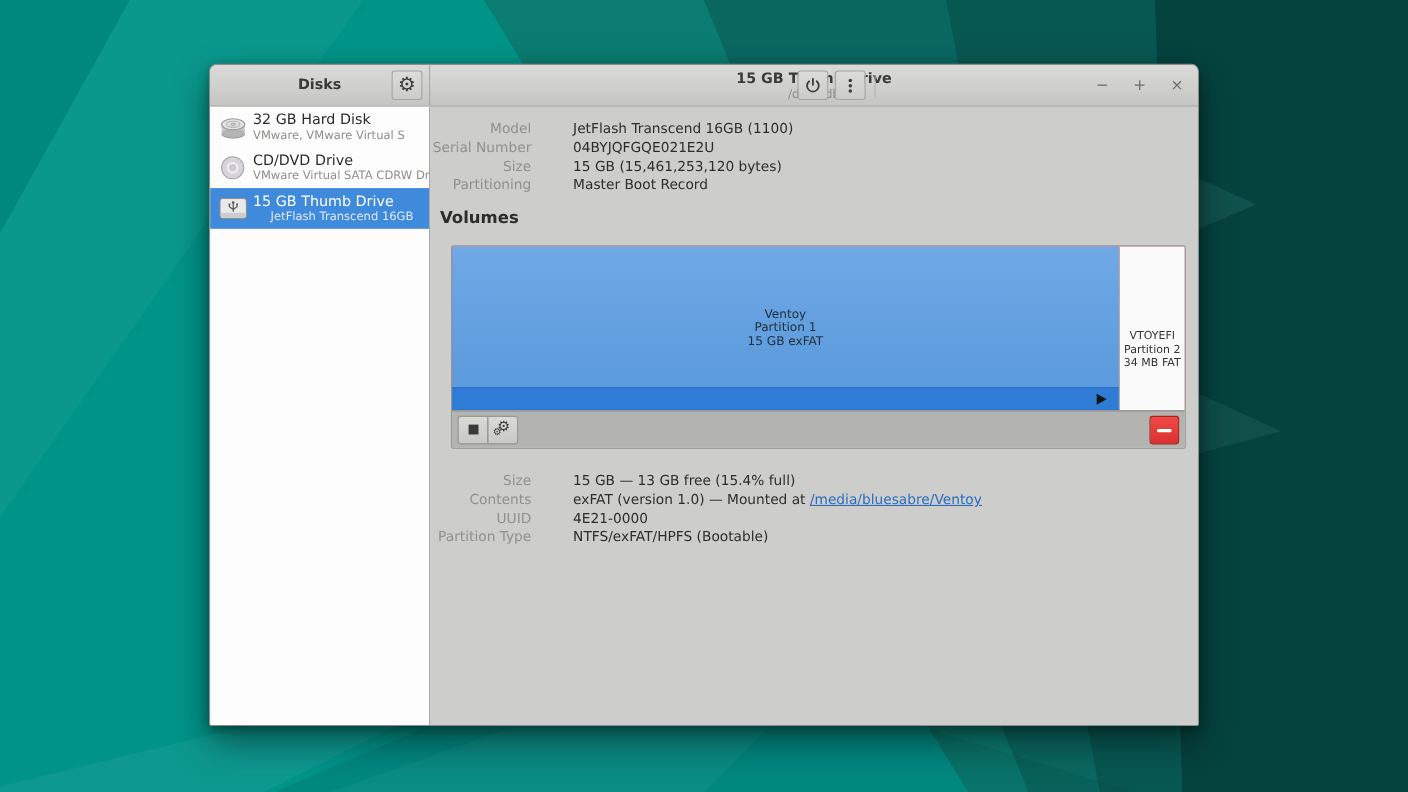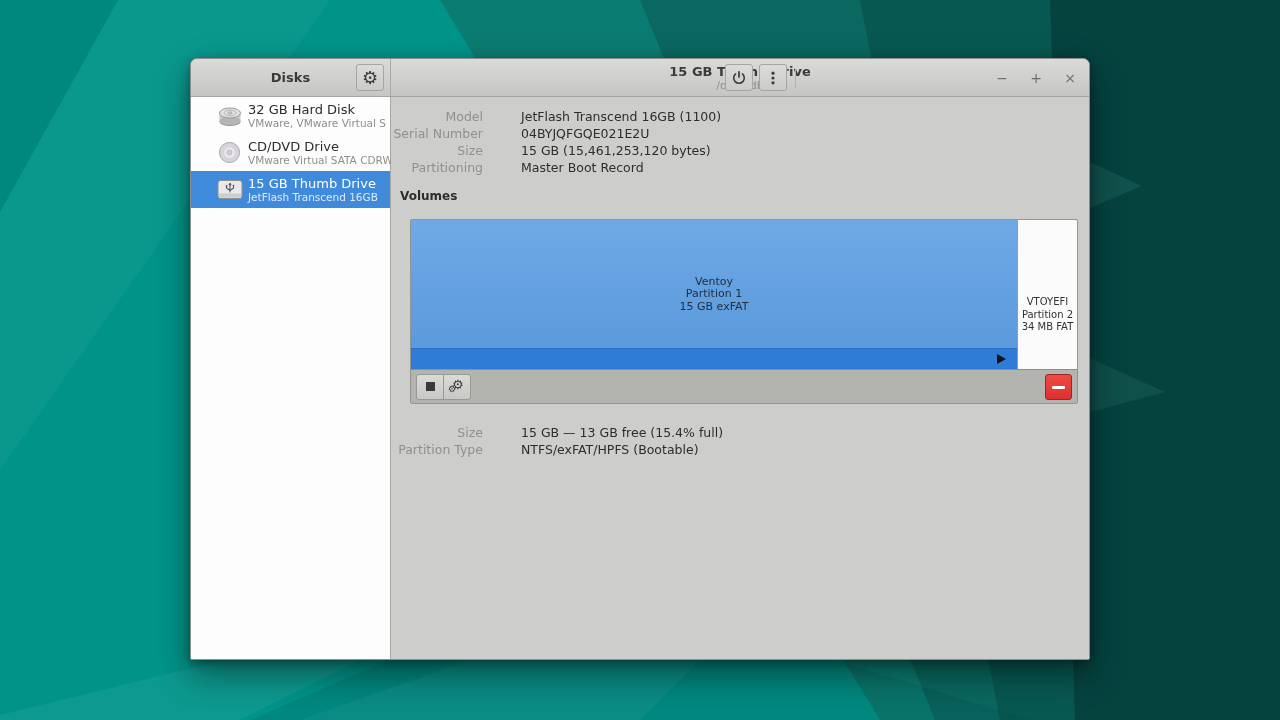--- a/index.html
+++ b/index.html
@@ -34,38 +34,38 @@
   .win-subtitle { font-size:11px; color:#8e8e8a; line-height:13px; }
   .tb-power { left:334px; }
   .tb-menu  { left:368px; }
   .tb-sep { position:absolute; left:404px; top:9px; width:1px; height:20px; background:#b2b2af; }
   .wm-btn { position:absolute; top:8px; width:24px; height:22px; display:flex; align-items:center; justify-content:center;
     font-size:14px; color:#6e6e6b; cursor:default; }
   .wm-min { right:75px; } .wm-max { right:41px; } .wm-close { right:7px; }
 
   .body-row { flex:1; display:flex; min-height:0; }
   .sidebar { width:200px; flex:none; background:#fdfdfd; border-right:1px solid #a9a9a6; }
-  .side-item { height:37px; display:flex; align-items:center; padding-left:25px; cursor:default; }
+  .side-item { height:37px; display:flex; align-items:center; padding-left:7px; cursor:default; }
   .side-item .icon-wrap { width:27px; flex:none; display:flex; align-items:center; justify-content:center; }
   .side-item .texts { margin-left:5px; min-width:0; }
   .si-title { font-size:13px; color:#2c2c2c; line-height:15px; white-space:nowrap; }
   .si-sub { font-size:10.5px; color:#8e8e8a; line-height:12px; white-space:nowrap; }
   .side-item.selected { background:#3f8ada; }
   .side-item.selected .si-title { color:#ffffff; }
-  .side-item.selected .si-sub { color:#dfeafa; }
+  .side-item.selected .si-sub { color:#dfeafa;margin-left:16px; }
 
   .main { flex:1; position:relative; background:#cdcdcb; overflow:hidden; }
 
   .detail-block { padding-top:11px; }
   .d-row { display:flex; height:17px; align-items:center;gap:28px; }
   .d-lbl { width:92px; flex:none; text-align:right; font-size:12.5px; color:#90908c; }
   .d-val { margin-left:10px; font-size:12.5px; color:#2d2d2d; white-space:nowrap; }
   .d-link { color:#2a6cc0; text-decoration:underline; cursor:pointer; }
 
-  .volumes-title { margin:13px 0 16px 9px; font-size:12px; font-weight:bold; color:#2d2d2d; }
+  .volumes-title { margin:13px 0 16px 9px; font-size:15px; font-weight:bold; color:#2d2d2d; }
 
   .vol-frame { margin:14px 11px 0 19px; border:1px solid #93938f; border-radius:2px; overflow:hidden; }
   .vol-map { height:149px; display:flex; background:#ec4899; }
   .part1 { flex:1; position:relative; background:linear-gradient(180deg,#6fa9e6 0%,#5b9adc 85%);
     display:flex; align-items:center; justify-content:center; cursor:default; }
   .part-text { text-align:center; font-size:11px; color:#21303f; line-height:12.5px; }
   .usage-bar { position:absolute; left:0; right:0; bottom:0; height:21px; background:#2e7cd6; border-top:1px solid #2a70c2; }
   .play-tri { position:absolute; right:11px; top:5px; width:0; height:0;
     border-left:9px solid #141414; border-top:5.5px solid transparent; border-bottom:5.5px solid transparent; }
   .part2 { width:60px; flex:none; background:#fbfbfb; border-left:1px solid #9a9a97;
@@ -254,20 +254,28 @@
           </div>
         </div>
       </div>
 
       <div class="detail-block bottom-details">
         <div class="d-row">
           <span class="d-lbl">Size</span>
           <span class="d-val">15 GB — 13 GB free (15.4% full)</span>
         </div>
         <div class="d-row">
+          <span class="d-lbl">Contents</span>
+          <span class="d-val"><span>exFAT (version 1.0) — Mounted at </span><a class="d-link">/media/bluesabre/Ventoy</a></span>
+        </div>
+        <div class="d-row">
+          <span class="d-lbl">UUID</span>
+          <span class="d-val">4E21-0000</span>
+        </div>
+        <div class="d-row">
           <span class="d-lbl">Partition Type</span>
           <span class="d-val">NTFS/exFAT/HPFS (Bootable)</span>
         </div>
       </div>
 
     </div>
   </div>
 </div>
 
 </body></html>

